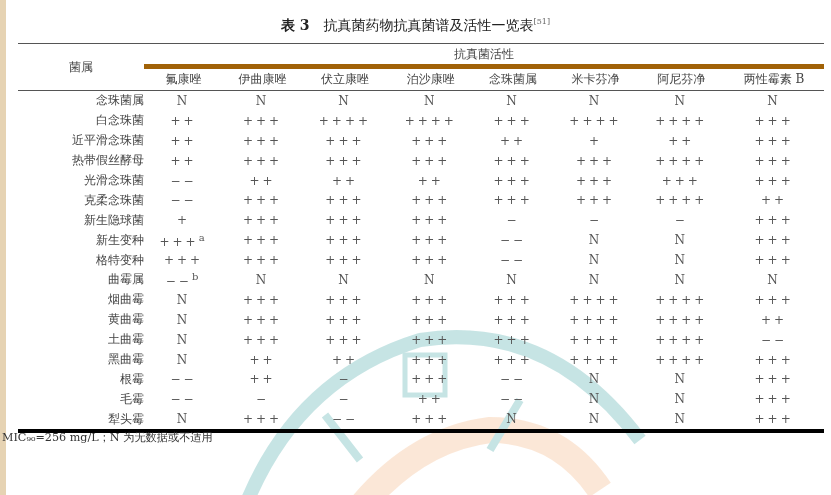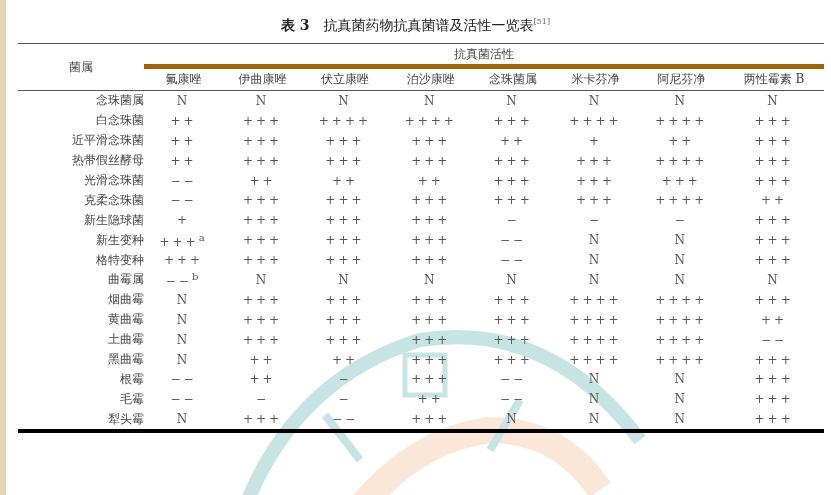--- a/index.html
+++ b/index.html
@@ -325,13 +325,14 @@
         <td><span class="sym">+++</span></td>
         <td><span class="sym">N</span></td>
         <td><span class="sym">N</span></td>
         <td><span class="sym">N</span></td>
         <td><span class="sym">+++</span></td>
       </tr>
     </tbody>
 </table>
 
 <div class="note">
+  <span class="line line3">MIC₉₀=256 mg/L；N 为无数据或不适用</span>
 </div>
 
 </body></html>

